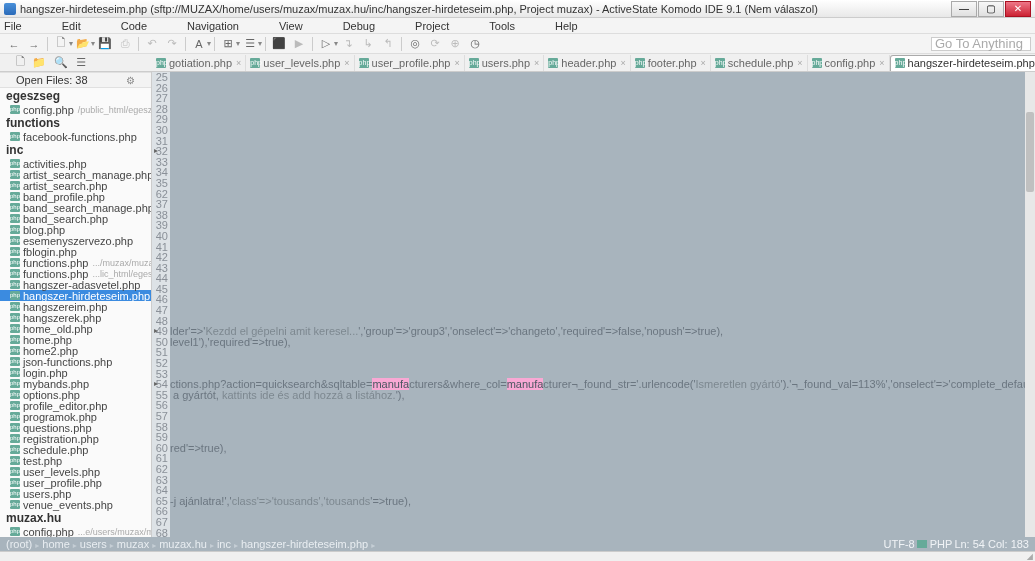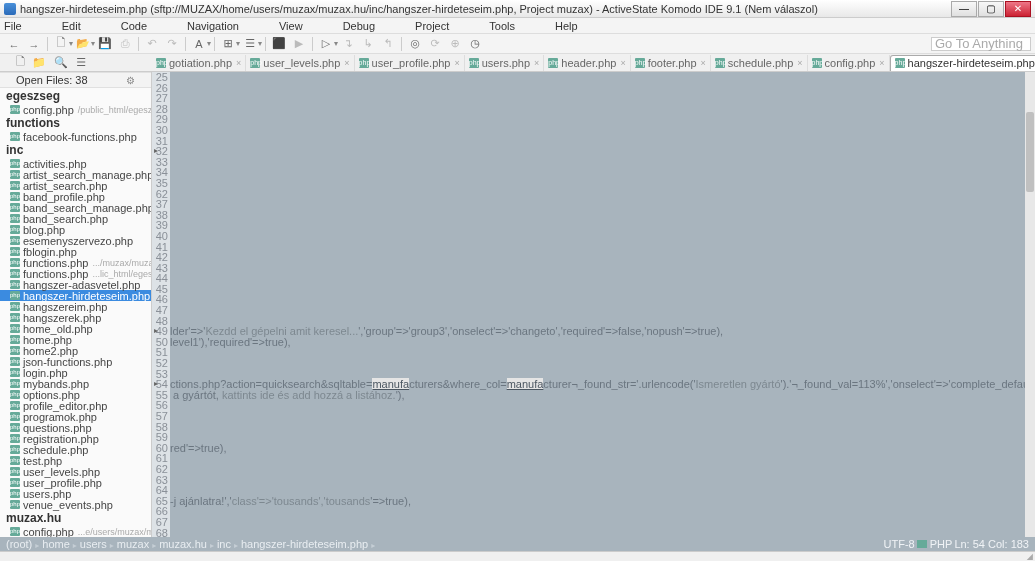--- a/index.html
+++ b/index.html
@@ -34,21 +34,21 @@
 .fitem { display: flex; align-items: center; padding: 0 6px 0 10px; height: 11px; font-size: 10px; color: #454545; white-space: nowrap; }
 .fitem.sel { background: #3b8be0; color: #fff; }
 .fitem .fico { width: 10px; height: 9px; background: #6a9; border-radius: 1px; margin-right: 3px; font-size: 6px; color: #fff; text-align: center; line-height: 9px; }
 .fitem .hint { color: #aaa; font-size: 9px; margin-left: 4px; }
 .editor { flex: 1; display: flex; flex-direction: column; background: #a8b4bd; position: relative; }
 .linenums { width: 18px; background: #dde2e6; position: absolute; left: 0; top: 0; bottom: 0; font-family: Consolas, monospace; font-size: 9px; color: #8a9098; text-align: right; padding-right: 2px; line-height: 10.6px; }
 .foldmark { position: absolute; left: 2px; font-size: 8px; color: #666; }
 .codearea { position: absolute; left: 18px; right: 10px; top: 0; bottom: 0; font-family: Consolas, monospace; font-size: 9px; color: #6b7680; line-height: 10.6px; white-space: pre; overflow: hidden; }
 .codeline { height: 10.6px; padding-left: 0; }
 .str { color: #7d8890; }
-.hl { background: #e5e5e5; color: #4a5560; text-decoration: underline; }
+.hl { background: #f9a8d4; color: #4a5560; }
 .scrollbar { width: 10px; background: #e8e8e8; position: absolute; right: 0; top: 0; bottom: 0; }
 .thumb { width: 8px; background: #c0c0c0; position: absolute; left: 1px; top: 40px; height: 80px; border-radius: 2px; }
 .statusbar { height: 14px; background: #a8b4bd; display: flex; align-items: center; font-size: 9px; color: #f0f3f6; padding: 0 6px; }
 .crumb { color: #e8edf1; }
 .crumbsep { color: #c5ced5; margin: 0 3px; font-size: 8px; }
 .statusright { margin-left: auto; display: flex; align-items: center; gap: 2px; }
 .phpico { width: 10px; height: 8px; background: #6a9; margin-right: 3px; display: inline-block; }
 .footer { height: 10px; background: #f0f0f0; border-top: 1px solid #ccc; display: flex; align-items: center; }
 .footer .resize { margin-left: auto; font-size: 8px; color: #aaa; margin-right: 2px; }
 </style>

